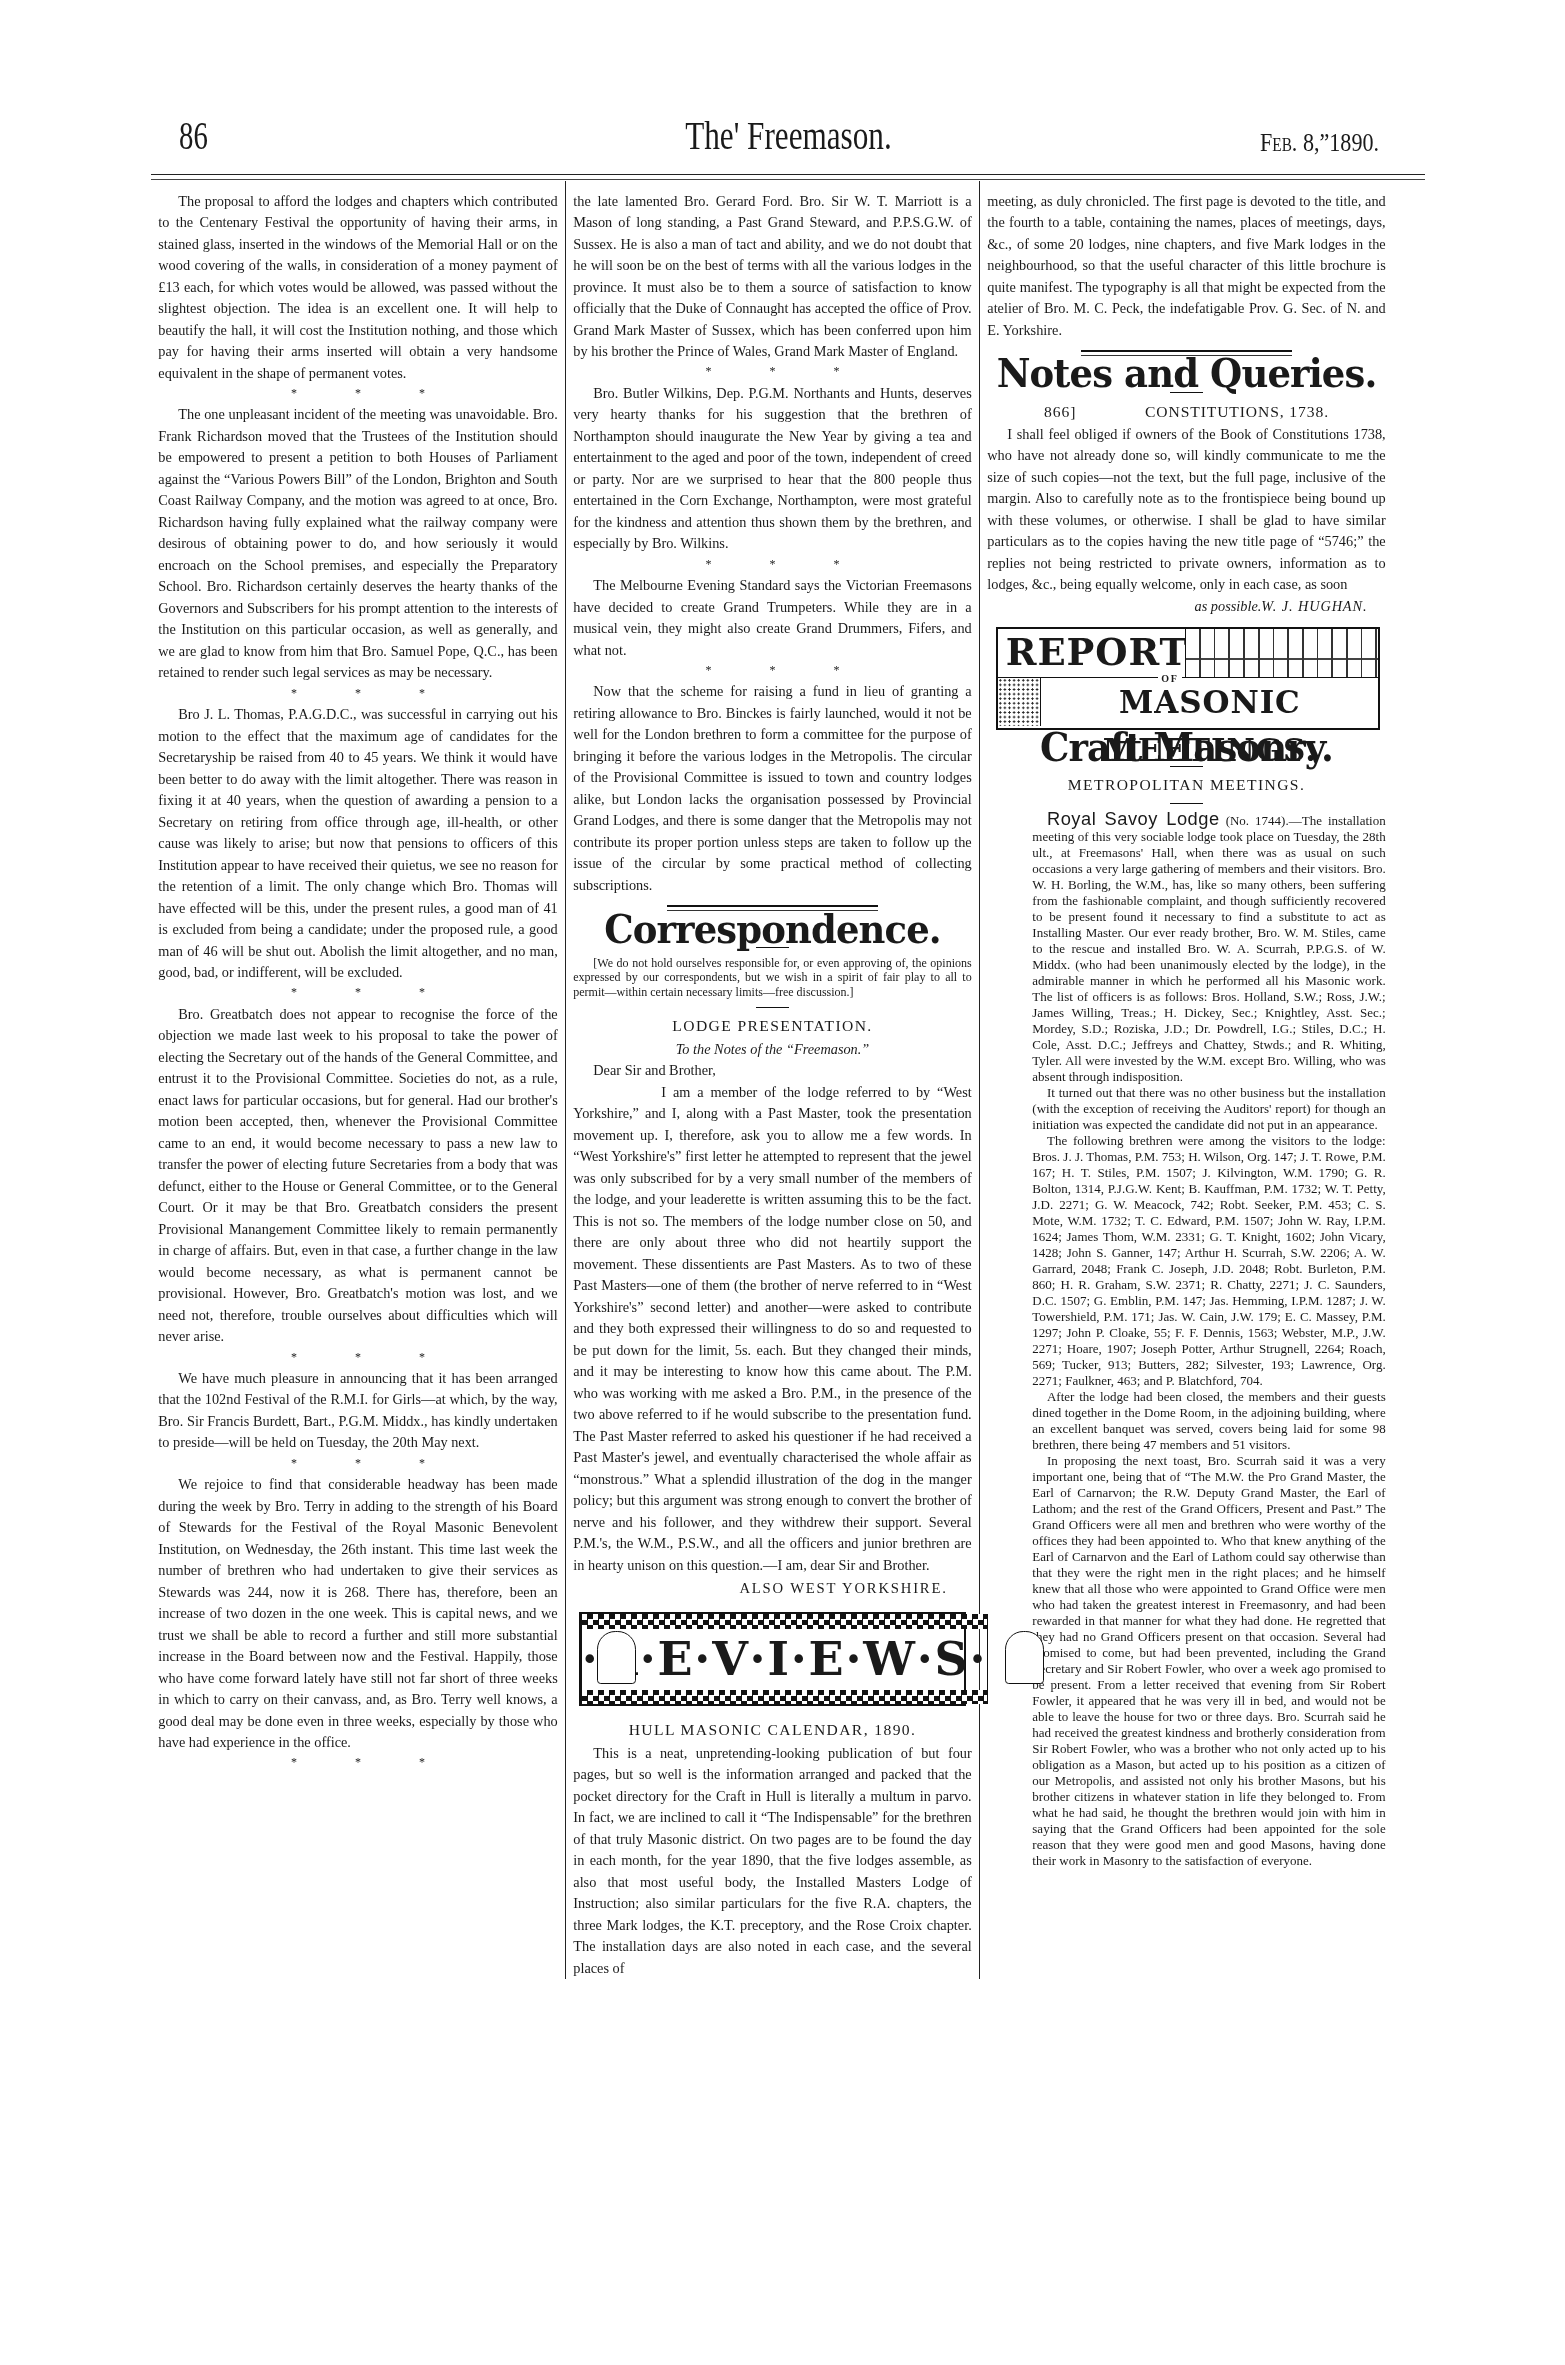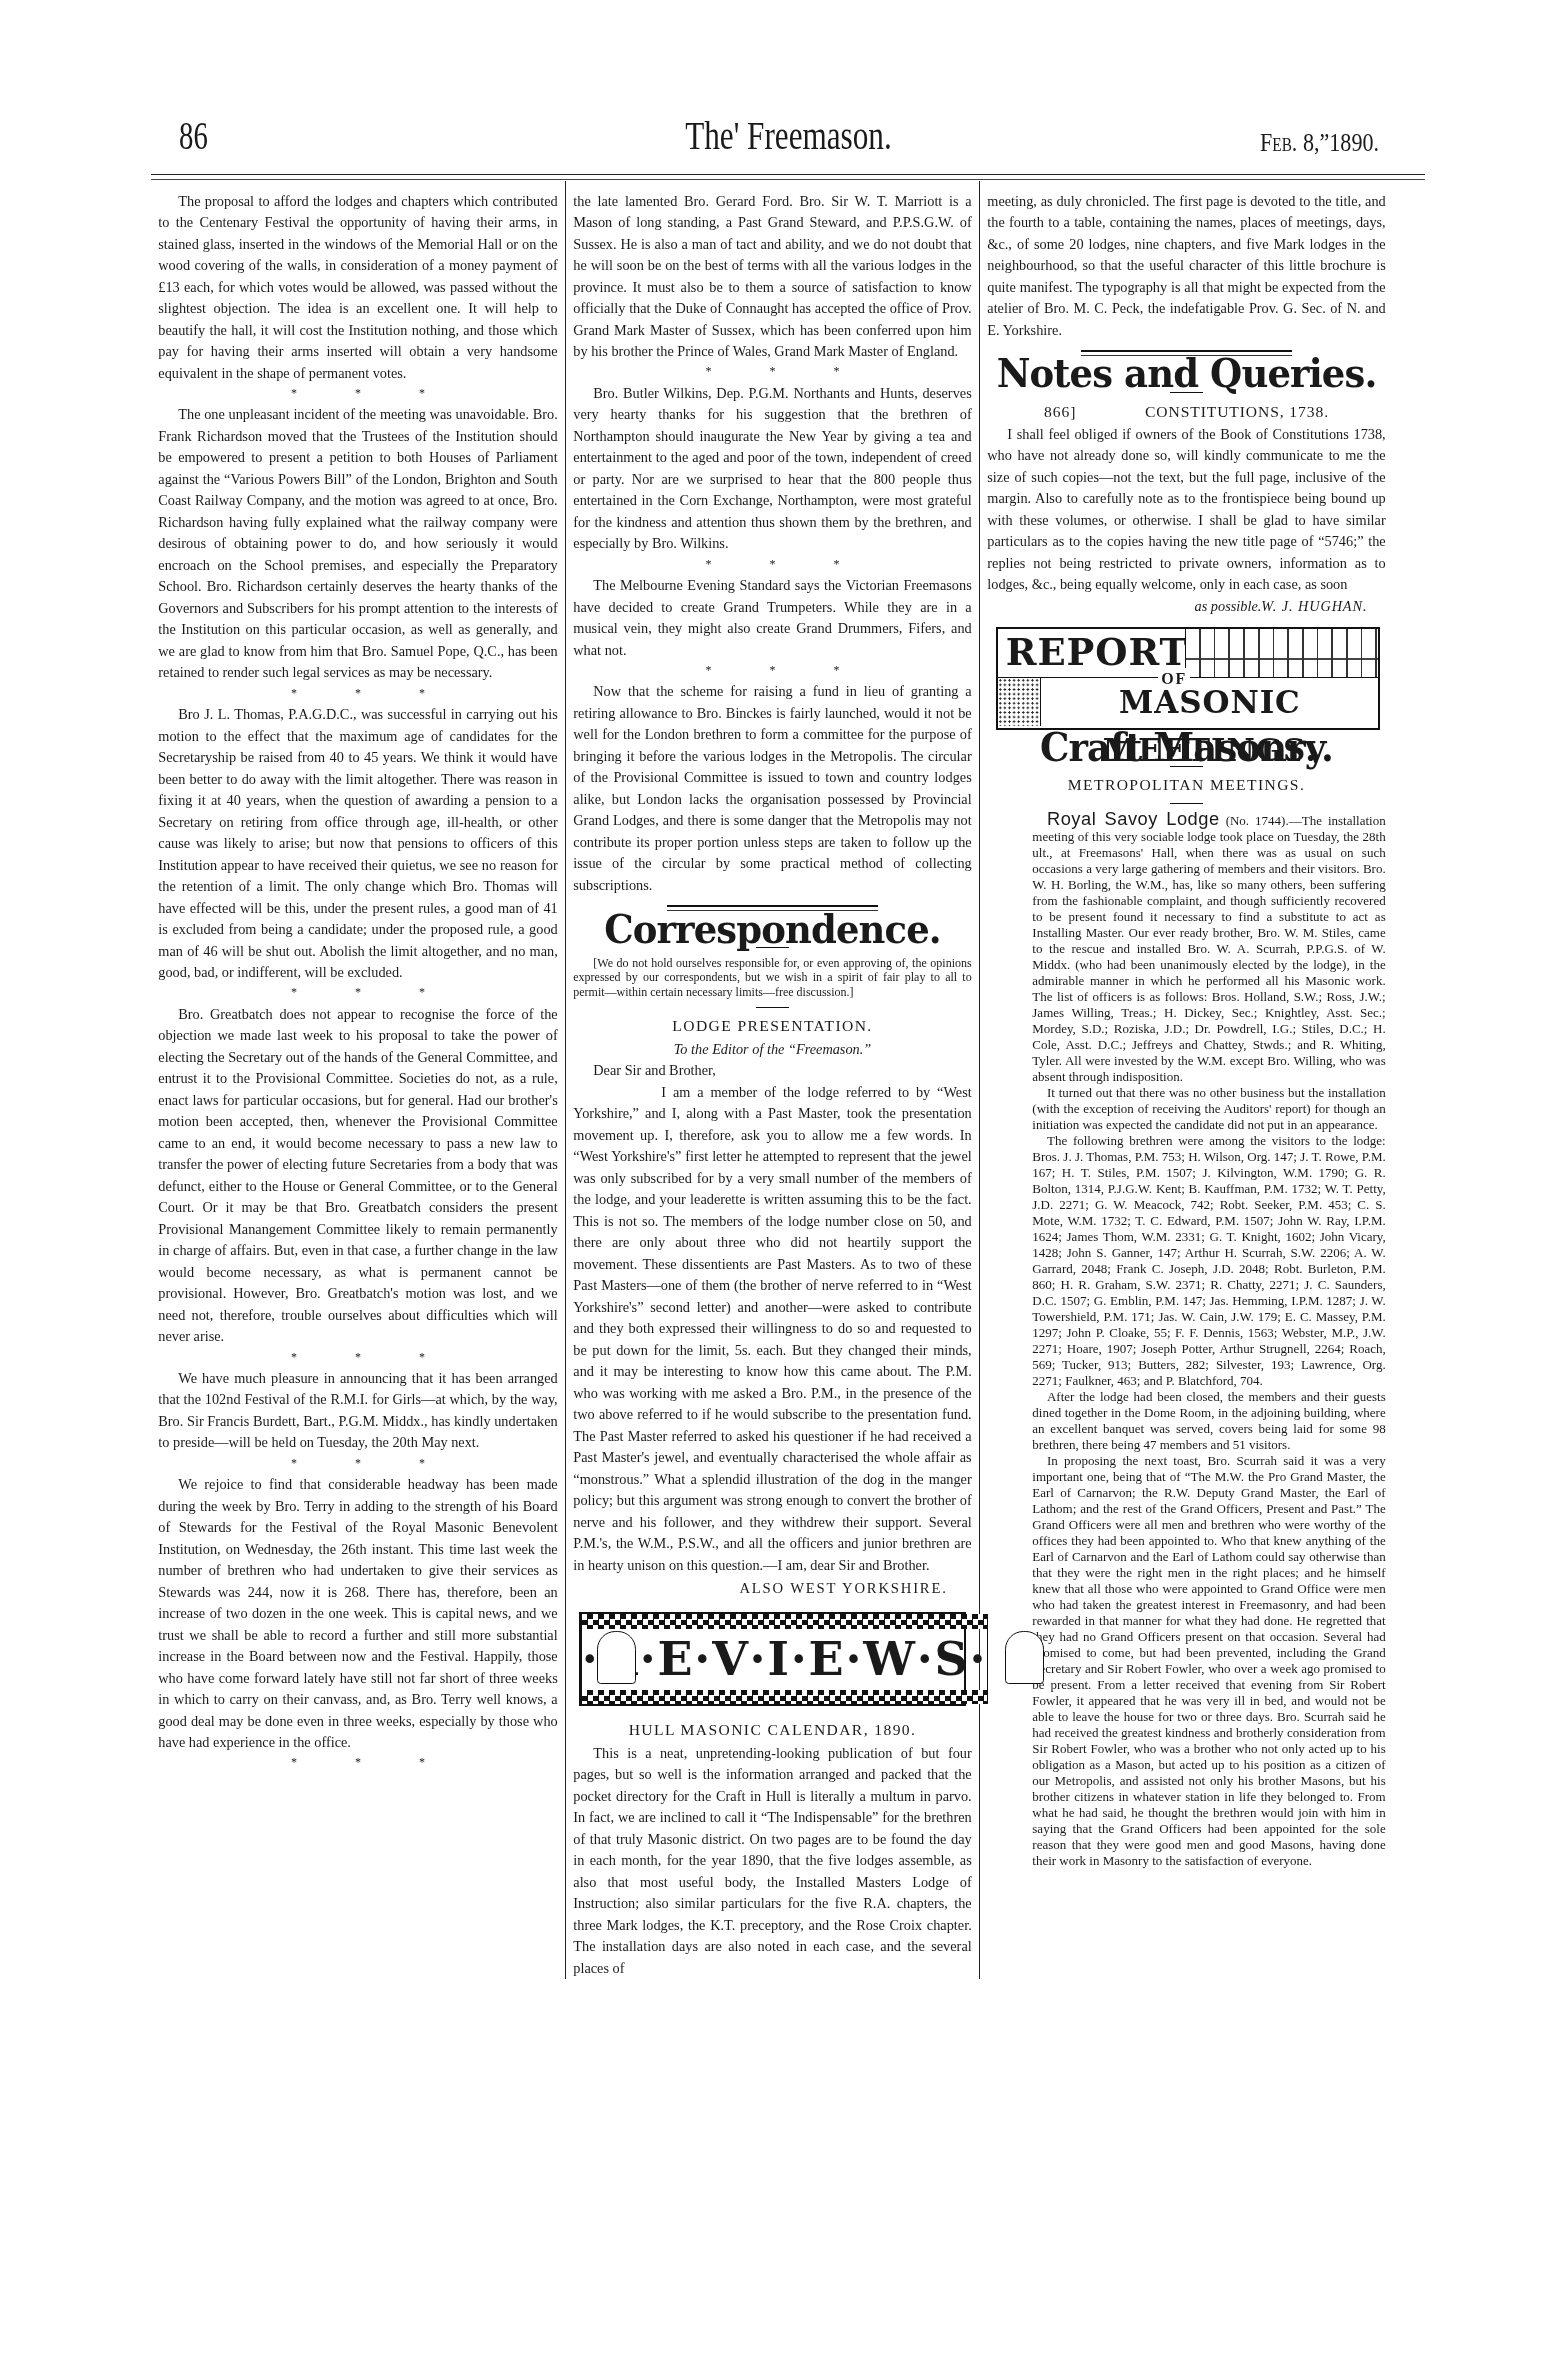--- a/index.html
+++ b/index.html
@@ -35,21 +35,21 @@
   .banner .mid { flex: 1; display: flex; flex-direction: column; }
   .checker { height: 14.7px; background:
       repeating-conic-gradient(#111 0 25%, #fff 0 50%) 0 0 / 11px 11px; }
   .banner .word { flex: 1; display: flex; align-items: center; justify-content: center; font-size: 46px; font-weight: bold; letter-spacing: 1.8px; font-family: "DejaVu Serif", serif; }
   .rep-banner { border: 2.8px solid #111; margin: 9.2px 5.5px 7.3px 9.2px; height: 99px; position: relative; }
   .rep-top { display: flex; height: 48px; border-bottom: 1.8px solid #111; }
   .rep-top .word { font-size: 37px; font-weight: bold; padding-left: 7.3px; letter-spacing: 0.9px; font-family: "DejaVu Serif", serif; line-height: 46px; width: 179px; }
   .rep-top .scene { flex: 1; border-left: 1.8px solid #111; background:
       repeating-linear-gradient(90deg, transparent 0 13px, #333 13px 14.7px),
       linear-gradient(#fff 60%, #444 60% 64%, #fff 64%); }
-  .rep-of { position: absolute; left: 160px; top: 39px; font-size: 16px; font-weight: bold; background: #fff; padding: 0 2.8px; letter-spacing: 1.8px; }
+  .rep-of { position: absolute; left: 160px; top: 39px; font-size: 10px; font-weight: bold; background: #fff; padding: 0 2.8px; letter-spacing: 1.8px; }
   .rep-bot { display: flex; height: 48px; }
   .rep-bot .orn { width: 42px; border-right: 1.8px solid #111; background: radial-gradient(#222 0.9px, transparent 1.3px) 0 0 / 4.6px 4.6px; }
   .rep-bot .word { flex: 1; font-size: 31px; font-weight: bold; text-align: center; line-height: 48px; font-family: "DejaVu Serif", serif; letter-spacing: 0.9px; }
   .lodge-name { font-family: "Liberation Sans", "DejaVu Sans", sans-serif; font-size: 18.3px; letter-spacing: 0.5px; }
   .small { font-size: 13px; line-height: 16px; margin-left: 45px; }
   .small p { text-indent: 14.7px; }
   .sig-line { display: flex; justify-content: flex-end; font-size: 14.3px; }
 </style>
 </head>
 <body>
@@ -90,21 +90,21 @@
       <div class="stars">* * *</div>
       <p>Now that the scheme for raising a fund in lieu of granting a retiring allowance to Bro. Binckes is fairly launched, would it not be well for the London brethren to form a committee for the purpose of bringing it before the various lodges in the Metropolis. The circular of the Provisional Committee is issued to town and country lodges alike, but London lacks the organisation possessed by Provincial Grand Lodges, and there is some danger that the Metropolis may not contribute its proper portion unless steps are taken to follow up the issue of the circular by some practical method of collecting subscriptions.</p>
 
       <div class="sec-rule"></div>
       <div class="sec-rule th"></div>
       <div class="blackletter">Correspondence.</div>
       <div class="short-rule"></div>
       <p class="disclaimer">[We do not hold ourselves responsible for, or even approving of, the opinions expressed by our correspondents, but we wish in a spirit of fair play to all to permit—within certain necessary limits—free discussion.]</p>
       <div class="short-rule"></div>
       <div class="caps-head">LODGE PRESENTATION.</div>
-      <div class="ital-c">To the Editor of the “Freemason.”</div>
+      <div class="ital-c">To the Notes of the “Freemason.”</div>
       <p class="salutation">Dear Sir and Brother,</p>
       <p style="text-indent:88px">I am a member of the lodge referred to by “West Yorkshire,” and I, along with a Past Master, took the presentation movement up. I, therefore, ask you to allow me a few words. In “West Yorkshire's” first letter he attempted to represent that the jewel was only subscribed for by a very small number of the members of the lodge, and your leaderette is written assuming this to be the fact. This is not so. The members of the lodge number close on 50, and there are only about three who did not heartily support the movement. These dissentients are Past Masters. As to two of these Past Masters—one of them (the brother of nerve referred to in “West Yorkshire's” second letter) and another—were asked to contribute and they both expressed their willingness to do so and requested to be put down for the limit, 5s. each. But they changed their minds, and it may be interesting to know how this came about. The P.M. who was working with me asked a Bro. P.M., in the presence of the two above referred to if he would subscribe to the presentation fund. The Past Master referred to asked his questioner if he had received a Past Master's jewel, and eventually characterised the whole affair as “monstrous.” What a splendid illustration of the dog in the manger policy; but this argument was strong enough to convert the brother of nerve and his follower, and they withdrew their support. Several P.M.'s, the W.M., P.S.W., and all the officers and junior brethren are in hearty unison on this question.—I am, dear Sir and Brother.</p>
       <div class="signature">ALSO WEST YORKSHIRE.</div>
 
       <div class="banner">
         <div class="orn"></div>
         <div class="mid">
           <div class="checker"></div>
           <div class="word">·R·E·V·I·E·W·S·</div>
           <div class="checker"></div>

